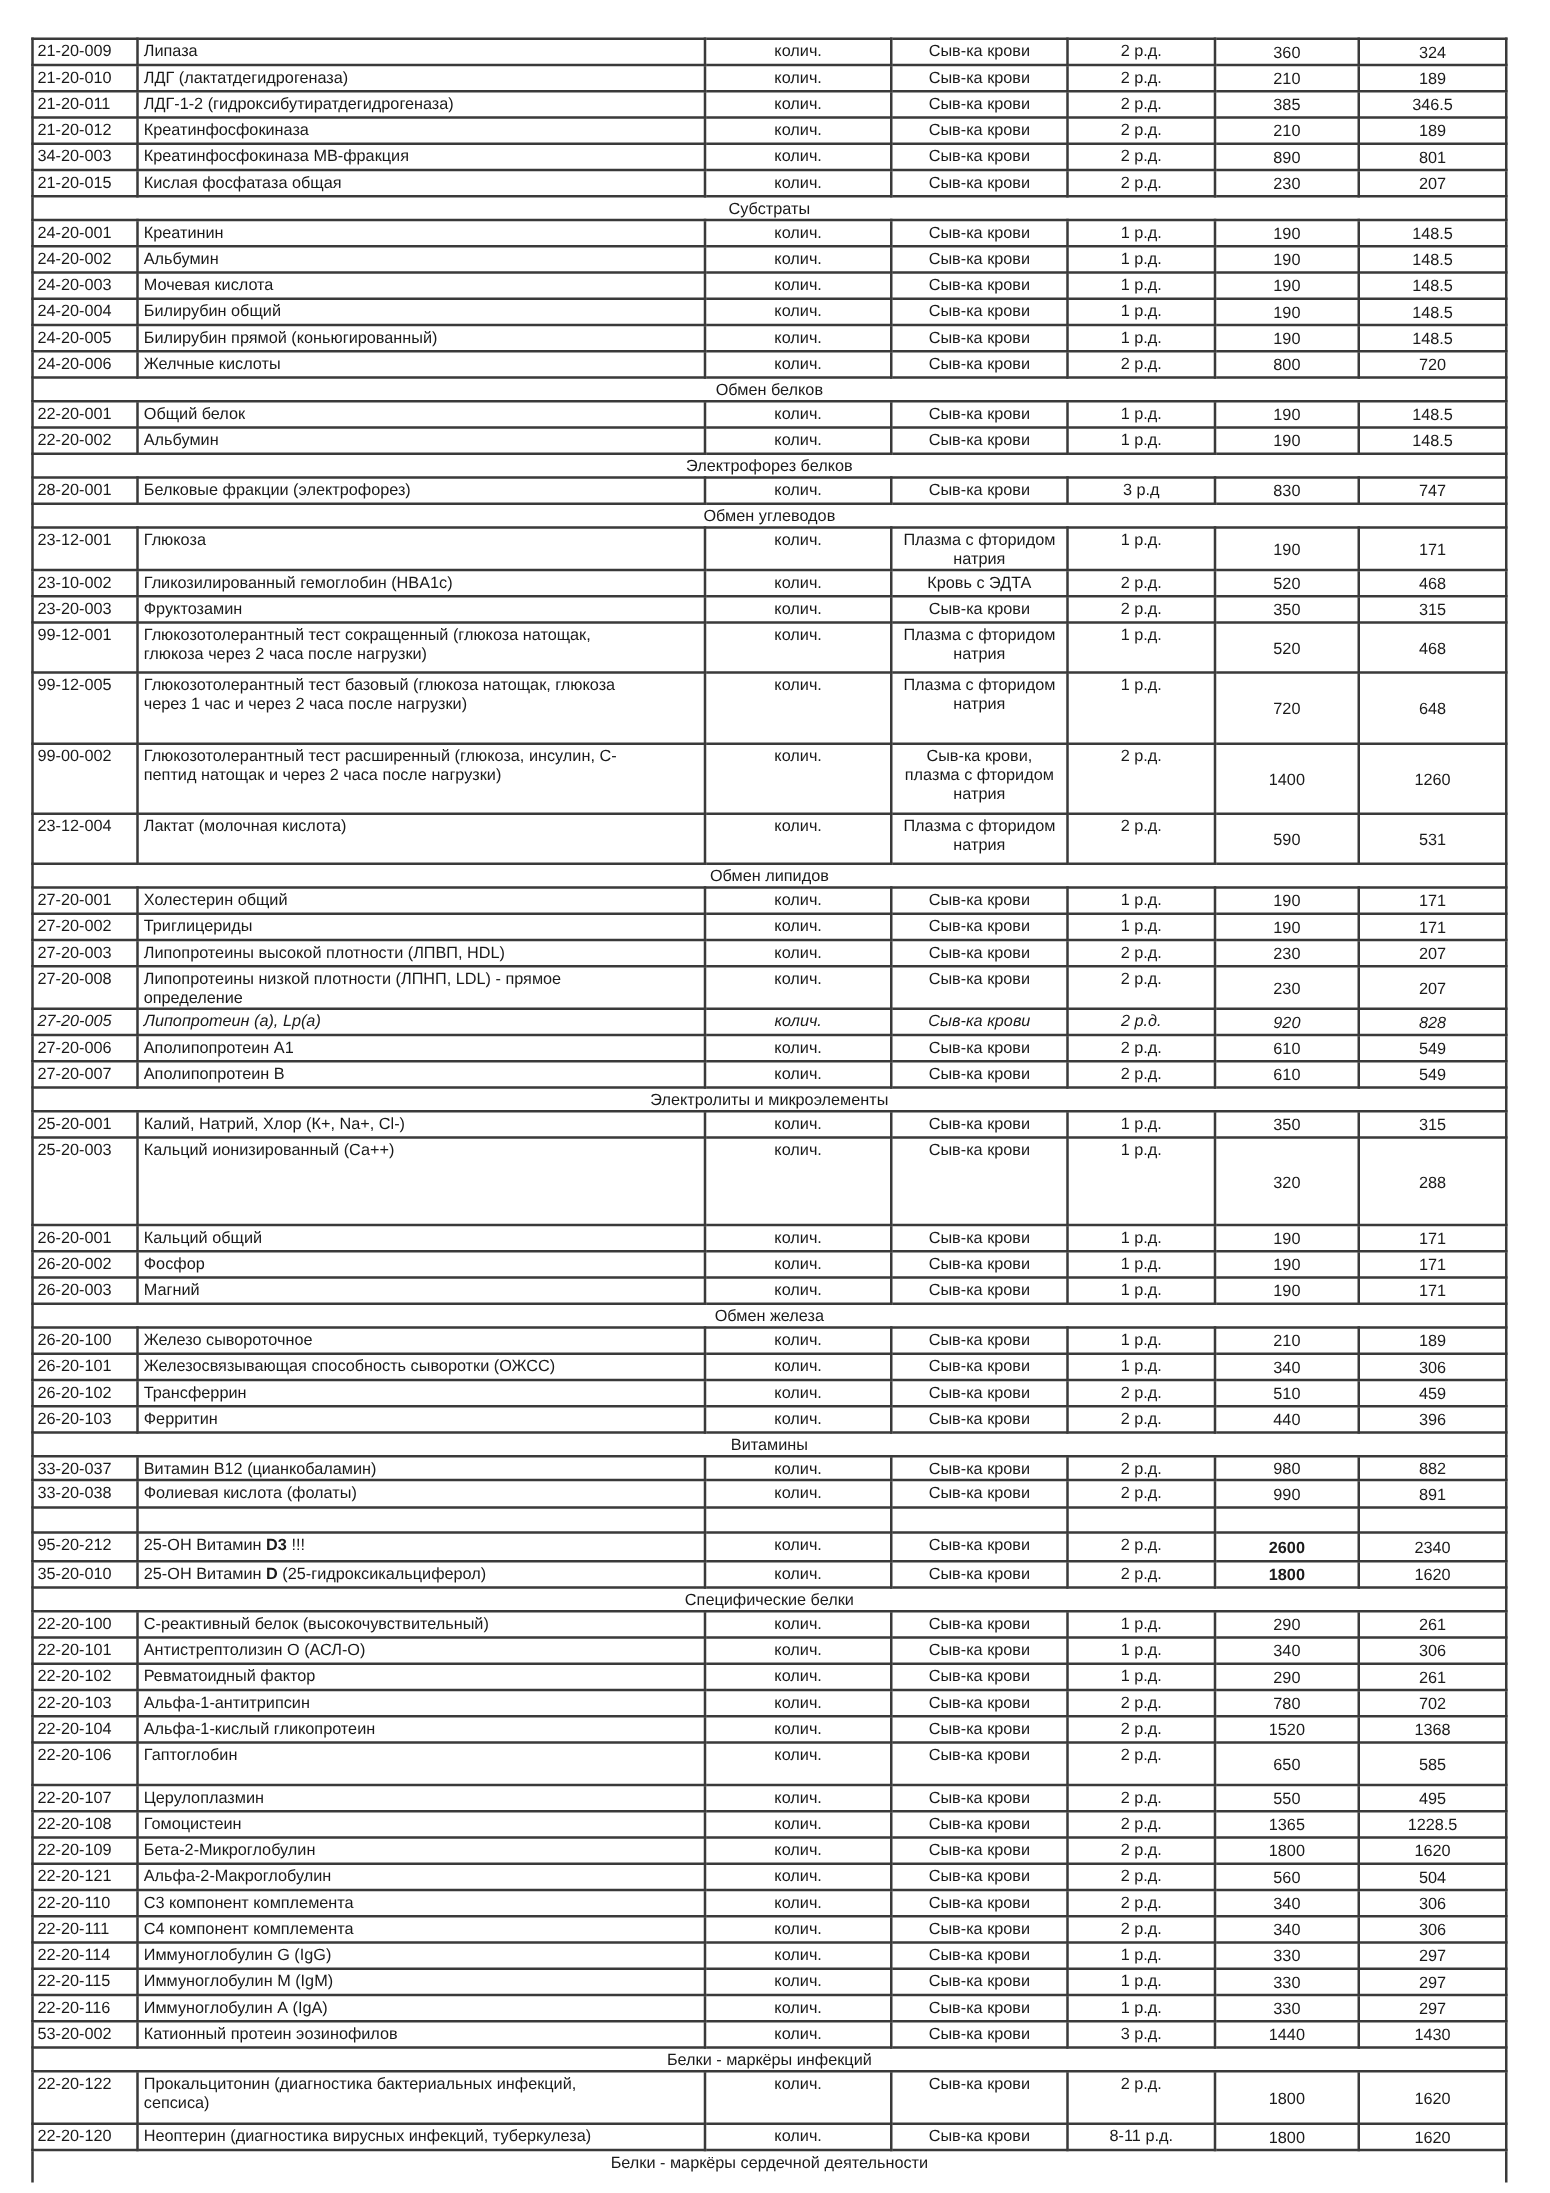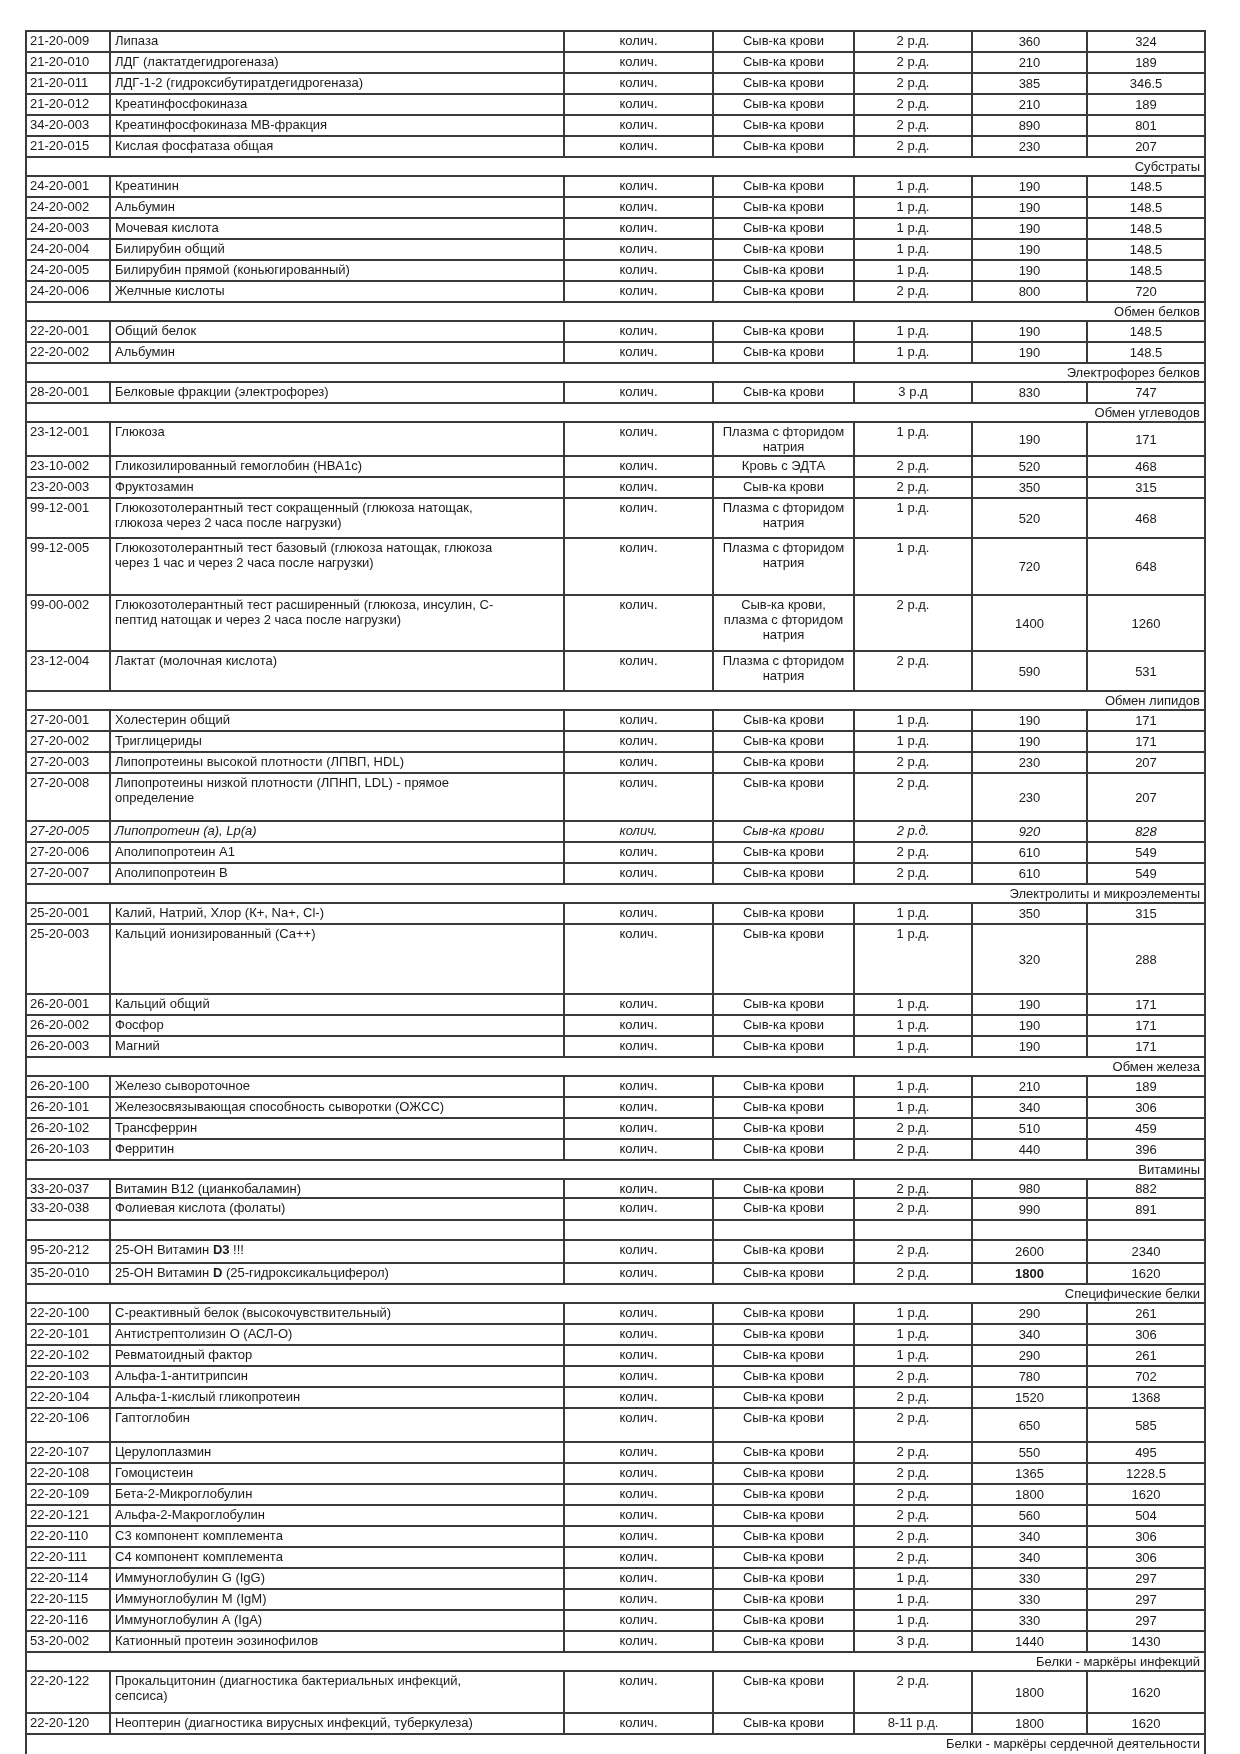--- a/index.html
+++ b/index.html
@@ -23,21 +23,21 @@
     line-height: 15px;
     color: #1a1a1a;
     vertical-align: top;
     overflow: hidden;
   }
   tr { height: 21px; }
   td.c-name, td.c-material { white-space: pre-wrap; }
   td.c-code { padding-left: 3px; }
   td.c-method, td.c-material, td.c-time { text-align: center; }
   td.c-price1, td.c-price2 { text-align: center; vertical-align: middle; }
-  td.section { text-align: right; margin-top: 24px; }
+  td.section { text-align: center; margin-top: 24px; }
   tr.section-row { height: 17px; }
   tr.italic td { font-style: italic; }
   td.cut { border-bottom: none; }
   b { font-weight: bold; }
 </style>
 </head>
 <body>
 
 <table class="price">
   <colgroup>
@@ -292,21 +292,21 @@
       </tr>
       <tr>
         <td class="c-code">27-20-003</td>
         <td class="c-name">Липопротеины высокой плотности (ЛПВП, HDL)</td>
         <td class="c-method">колич.</td>
         <td class="c-material">Сыв-ка крови</td>
         <td class="c-time">2 р.д.</td>
         <td class="c-price1">230</td>
         <td class="c-price2">207</td>
       </tr>
-      <tr style="height: 48px; margin-top: 48px;">
+      <tr style="height: 34px; margin-top: 48px;">
         <td class="c-code">27-20-008</td>
         <td class="c-name">Липопротеины низкой плотности (ЛПНП, LDL) - прямое
 определение</td>
         <td class="c-method">колич.</td>
         <td class="c-material">Сыв-ка крови</td>
         <td class="c-time">2 р.д.</td>
         <td class="c-price1">230</td>
         <td class="c-price2">207</td>
       </tr>
       <tr class="italic">
@@ -452,21 +452,21 @@
         <td class="c-time"></td>
         <td class="c-price1"></td>
         <td class="c-price2"></td>
       </tr>
       <tr style="height: 23px;">
         <td class="c-code">95-20-212</td>
         <td class="c-name"><span>25-ОН Витамин </span><b>D3</b><span> !!!</span></td>
         <td class="c-method">колич.</td>
         <td class="c-material">Сыв-ка крови</td>
         <td class="c-time">2 р.д.</td>
-        <td class="c-price1" style="font-weight: normal;">2600</td>
+        <td class="c-price1" style="font-weight: bold;">2600</td>
         <td class="c-price2">2340</td>
       </tr>
       <tr>
         <td class="c-code">35-20-010</td>
         <td class="c-name"><span>25-ОН Витамин </span><b>D</b><span> (25-гидроксикальциферол)</span></td>
         <td class="c-method">колич.</td>
         <td class="c-material">Сыв-ка крови</td>
         <td class="c-time">2 р.д.</td>
         <td class="c-price1" style="font-weight: bold;">1800</td>
         <td class="c-price2">1620</td>

